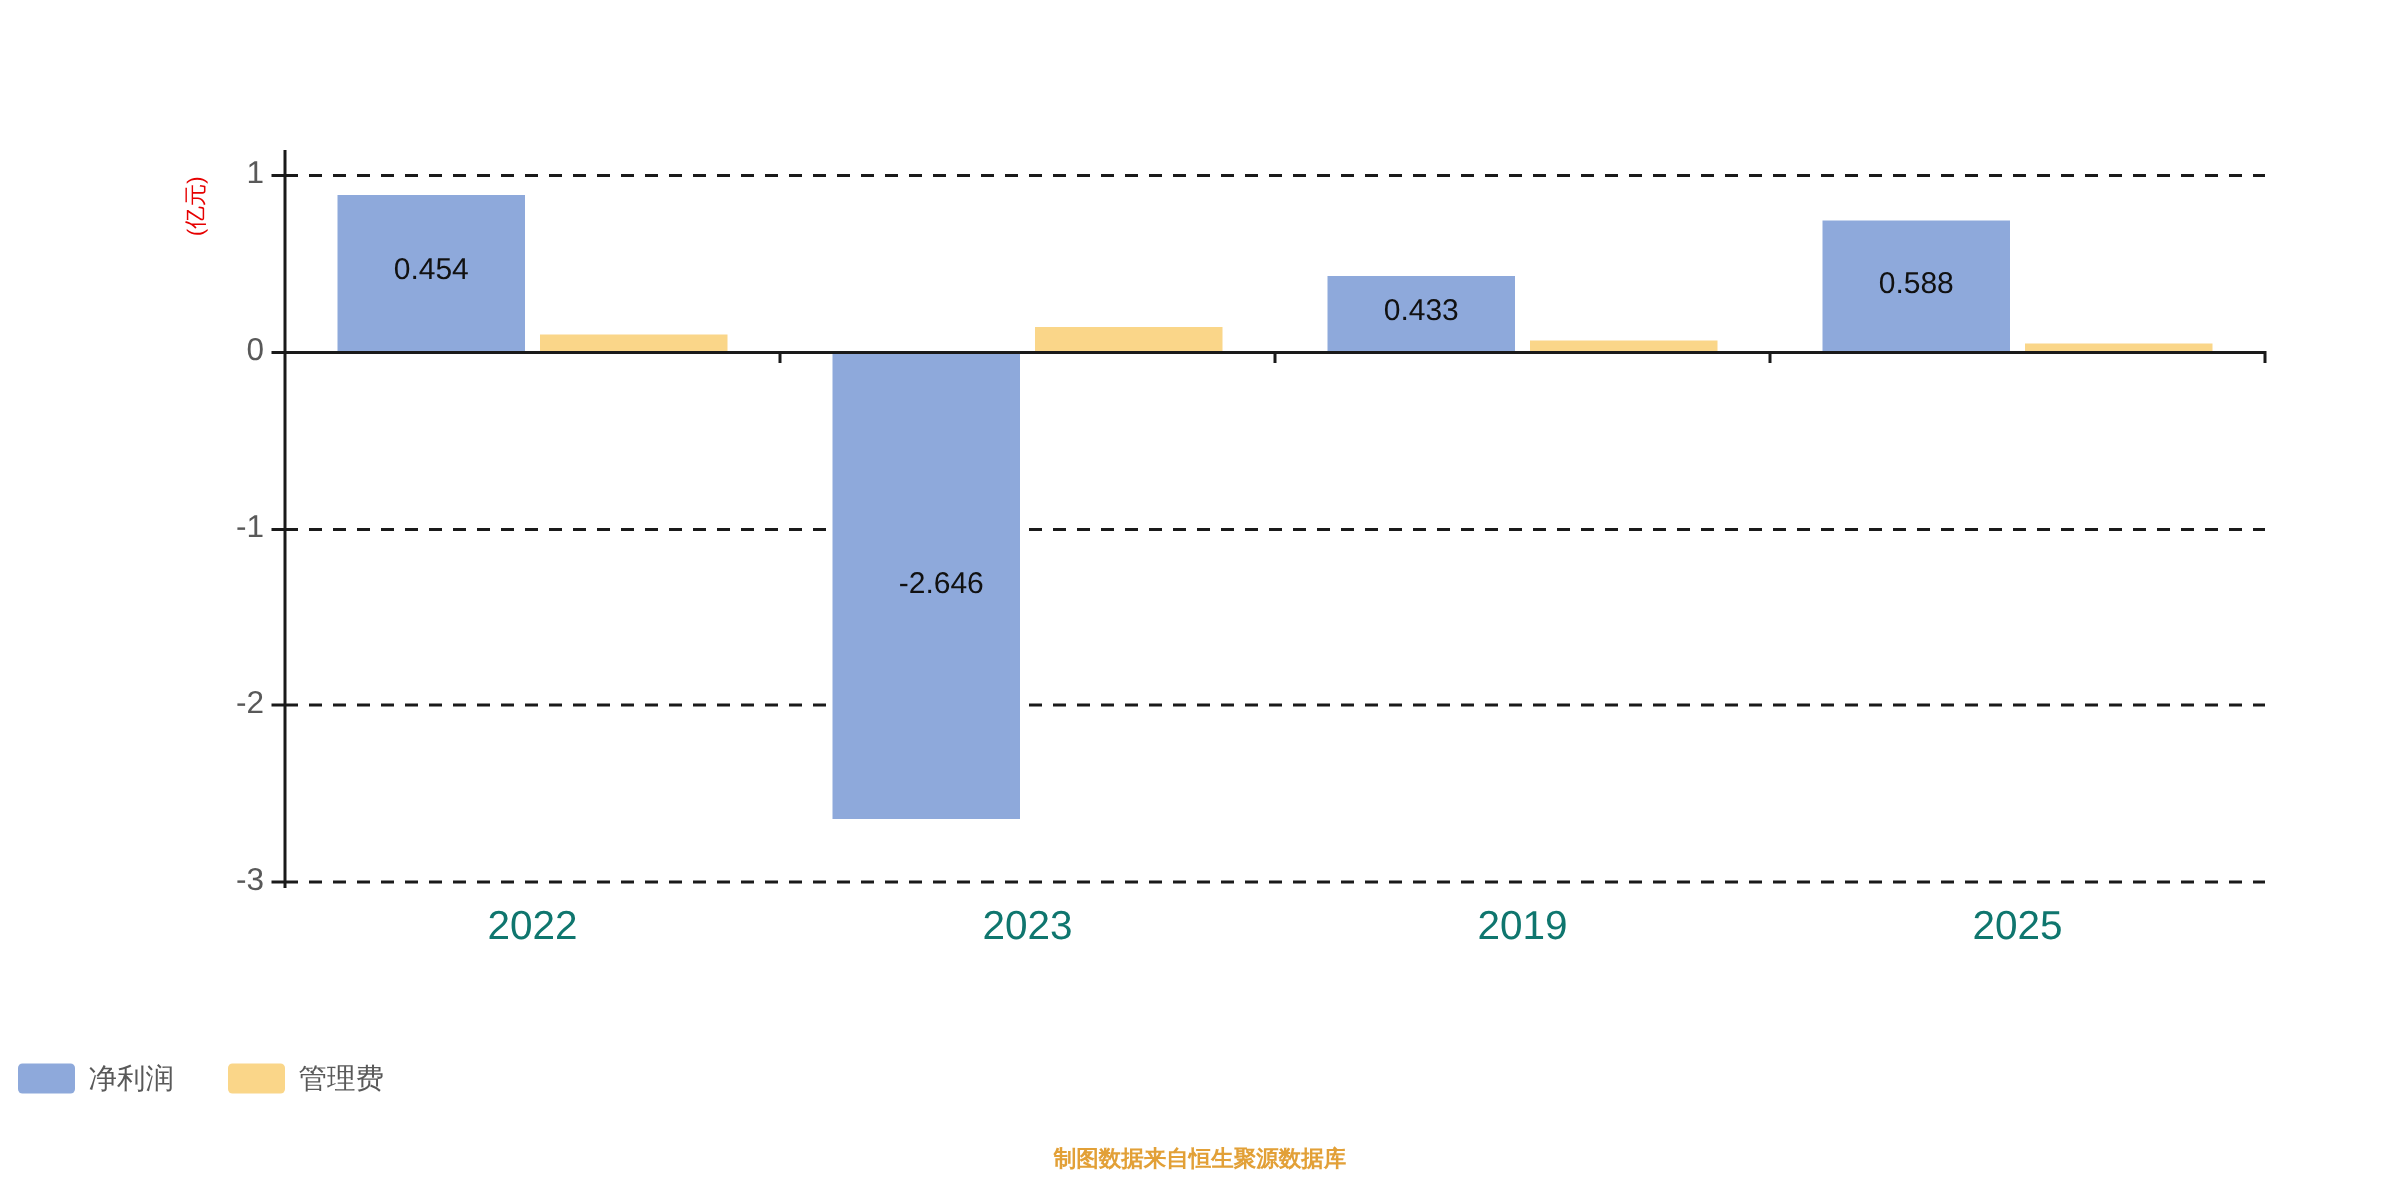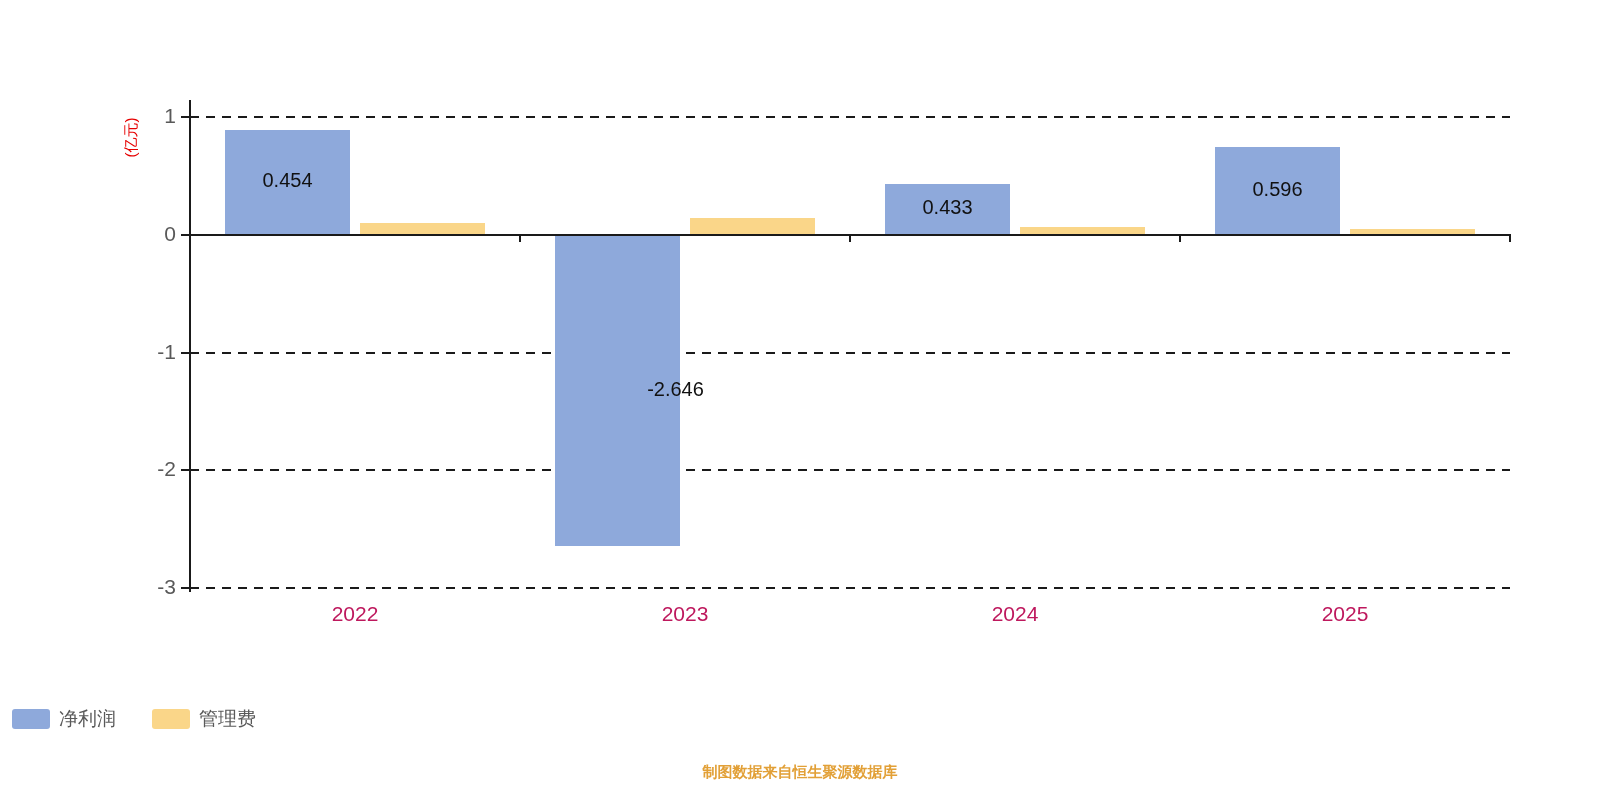--- a/index.html
+++ b/index.html
@@ -69,22 +69,22 @@
     position: absolute;
     width: 50px;
     text-align: right;
     font-size: 21px;
     color: #595959;
   }
   .x-axis-label {
     position: absolute;
     width: 140px;
     text-align: center;
-    font-size: 21px;
-    color: #be185d;
+    font-size: 27px;
+    color: #0f766e;
   }
   .bar { position: absolute; }
   .bar-label {
     position: absolute;
     text-align: center;
     font-size: 20px;
     color: #111111;
   }
   .legend {
     position: absolute;
@@ -140,37 +140,37 @@
       <div class="gridline-dashed" style="left: 190px; top: 469.25px; width: 1320px;"></div>
       <div class="y-tick" style="left: 181px; top: 469.25px;"></div>
       <div class="y-tick-label" style="left: 126px; top: 457.25px;">-2</div>
       <div class="gridline-dashed" style="left: 190px; top: 587px; width: 1320px;"></div>
       <div class="y-tick" style="left: 181px; top: 587px;"></div>
       <div class="y-tick-label" style="left: 126px; top: 575px;">-3</div>
       <div class="axis-line-y" style="left: 189px; top: 100px; height: 492px;"></div>
       <div class="bar" style="left: 225px; top: 129.717px; width: 125px; height: 105.033px; background: rgb(142, 169, 219);"></div>
       <div class="bar-label" style="left: 225px; top: 169.233px; width: 125px;">0.454</div>
       <div class="bar" style="left: 555px; top: 234.75px; width: 125px; height: 311.566px; background: rgb(142, 169, 219);"></div>
-      <div class="bar-label" style="left: 555px; top: 377.533px; width: 145px; padding-left: 48px;">-2.646</div>
+      <div class="bar-label" style="left: 555px; top: 377.533px; width: 145px;">-2.646</div>
       <div class="bar" style="left: 885px; top: 183.764px; width: 125px; height: 50.9857px; background: rgb(142, 169, 219);"></div>
       <div class="bar-label" style="left: 885px; top: 196.257px; width: 125px;">0.433</div>
       <div class="bar" style="left: 1215px; top: 147.497px; width: 125px; height: 87.2527px; background: rgb(142, 169, 219);"></div>
-      <div class="bar-label" style="left: 1215px; top: 178.124px; width: 125px;">0.596</div>
+      <div class="bar-label" style="left: 1215px; top: 178.124px; width: 125px;">0.588</div>
       <div class="bar" style="left: 360px; top: 222.975px; width: 125px; height: 11.775px; background: rgb(250, 214, 137);"></div>
       <div class="bar" style="left: 690px; top: 218.265px; width: 125px; height: 16.485px; background: rgb(250, 214, 137);"></div>
       <div class="bar" style="left: 1020px; top: 226.507px; width: 125px; height: 8.2425px; background: rgb(250, 214, 137);"></div>
       <div class="bar" style="left: 1350px; top: 228.863px; width: 125px; height: 5.8875px; background: rgb(250, 214, 137);"></div>
       <div class="axis-line-x" style="left: 190px; top: 233.75px; width: 1320px;"></div>
       <div class="x-tick" style="left: 519px; top: 233.75px;"></div>
       <div class="x-tick" style="left: 849px; top: 233.75px;"></div>
       <div class="x-tick" style="left: 1179px; top: 233.75px;"></div>
       <div class="x-tick" style="left: 1509px; top: 233.75px;"></div>
       <div class="x-axis-label" style="left: 285px; top: 602px;">2022</div>
       <div class="x-axis-label" style="left: 615px; top: 602px;">2023</div>
-      <div class="x-axis-label" style="left: 945px; top: 602px;">2024</div>
+      <div class="x-axis-label" style="left: 945px; top: 602px;">2019</div>
       <div class="x-axis-label" style="left: 1275px; top: 602px;">2025</div>
     </div>
   <div class="legend" id="legend">
       <div class="legend-item">
         <span class="legend-swatch" style="background: rgb(142, 169, 219);"></span>
         <span class="legend-label">净利润</span>
       </div>
       <div class="legend-item">
         <span class="legend-swatch" style="background: rgb(250, 214, 137);"></span>
         <span class="legend-label">管理费</span>

